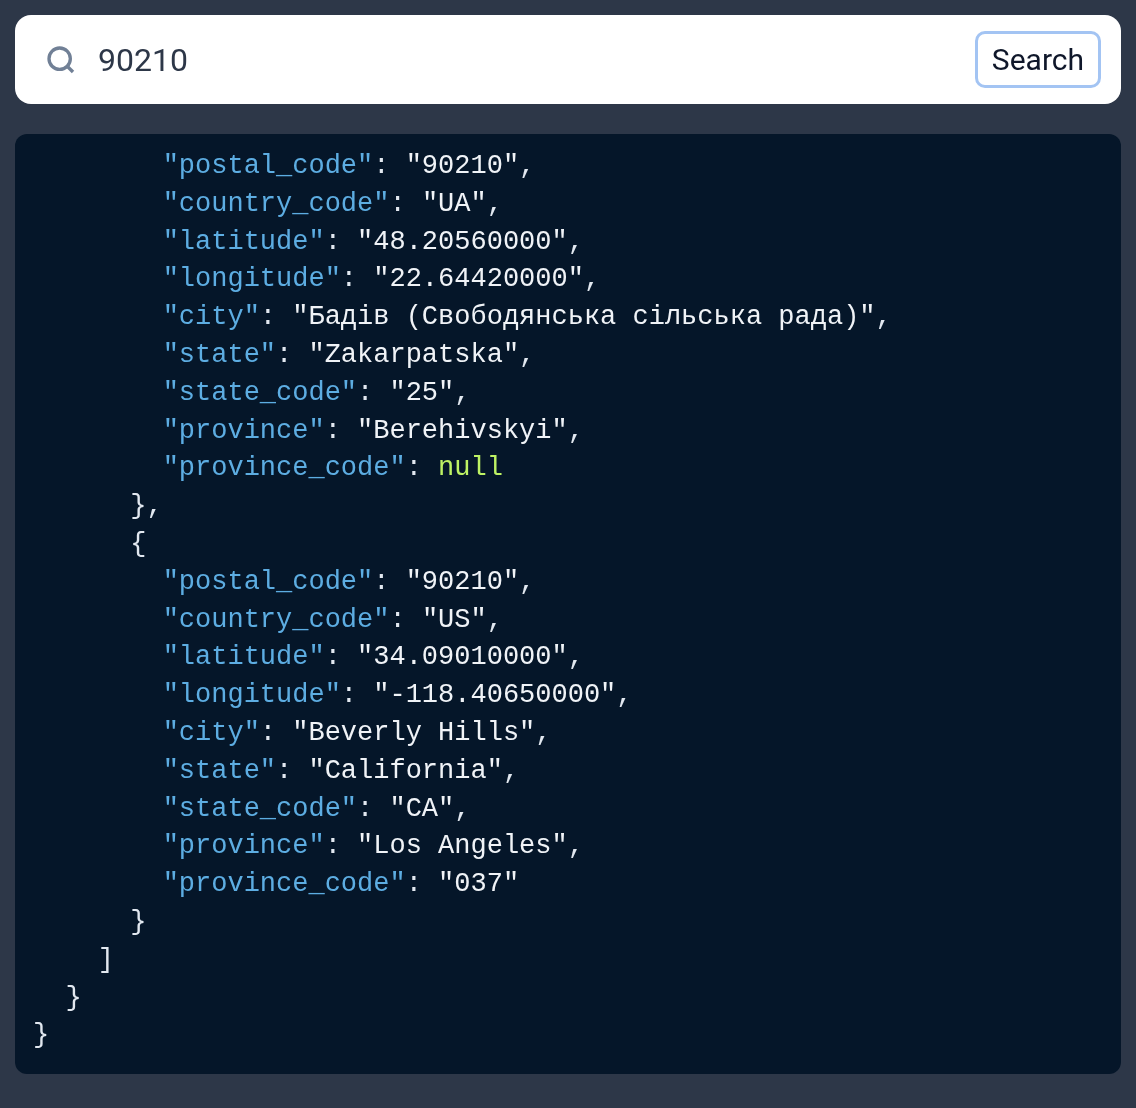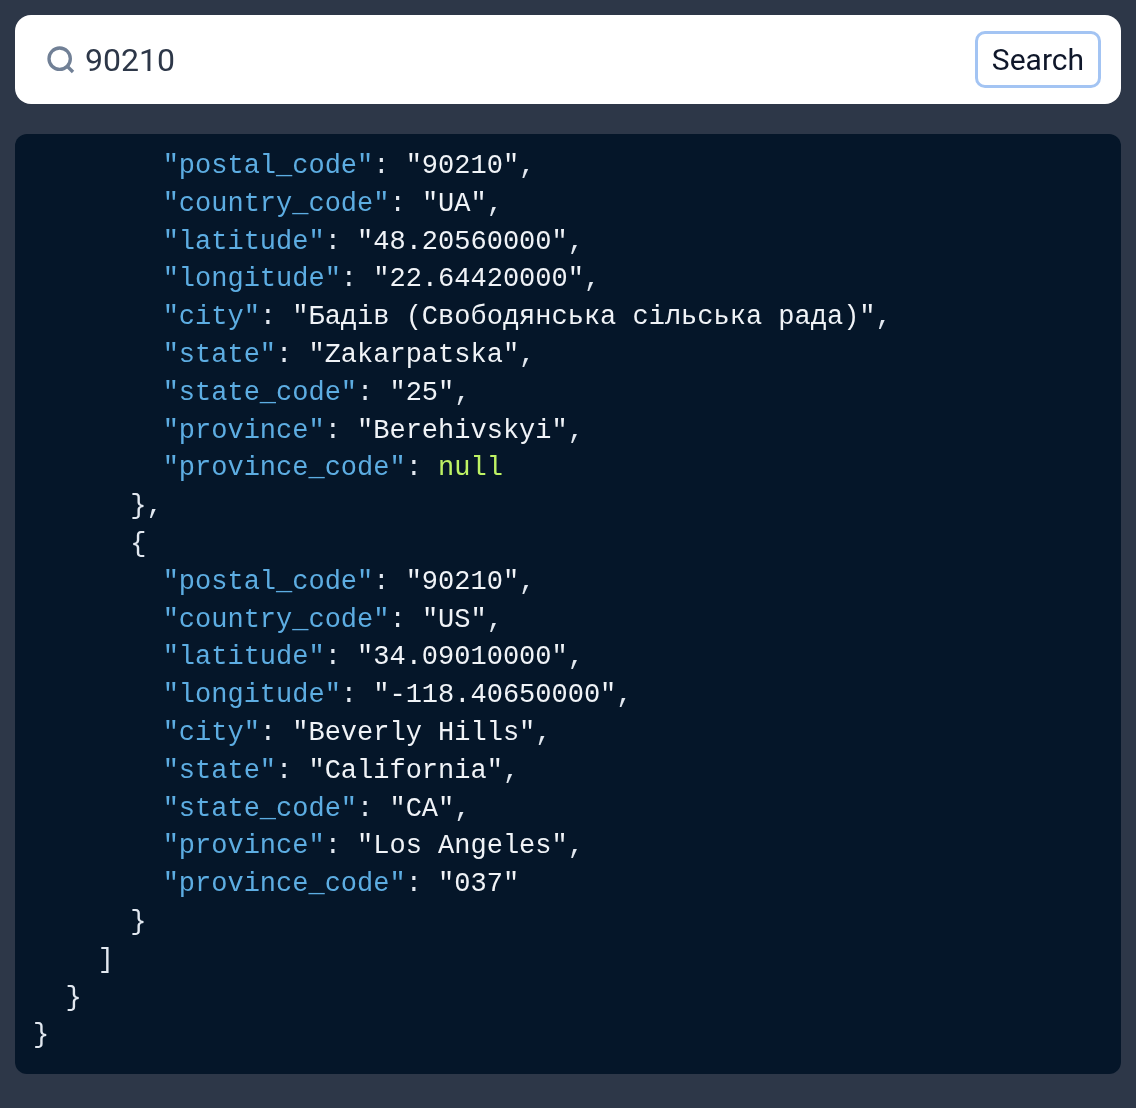--- a/index.html
+++ b/index.html
@@ -44,21 +44,21 @@
       width: 24px;
       height: 24px;
       color: #4a5568;
     }
     .search-bar {
       background: #fff;
       border-radius: 16px;
       padding: 16px 20px;
       display: flex;
       align-items: center;
-      gap: 8px;
+      gap: 21px;
       flex: 1;
     }
     .search-icon {
       width: 32px;
       height: 32px;
       color: #718096;
       flex-shrink: 0;
       margin-left: 10px;
     }
     .search-input {

